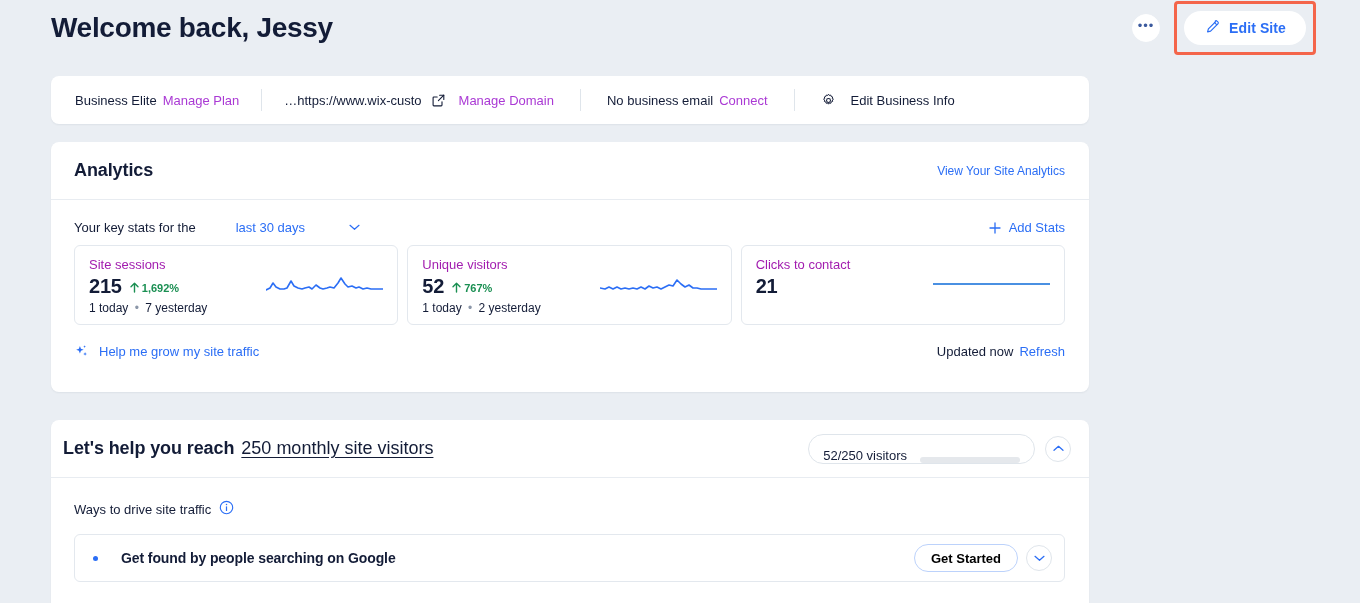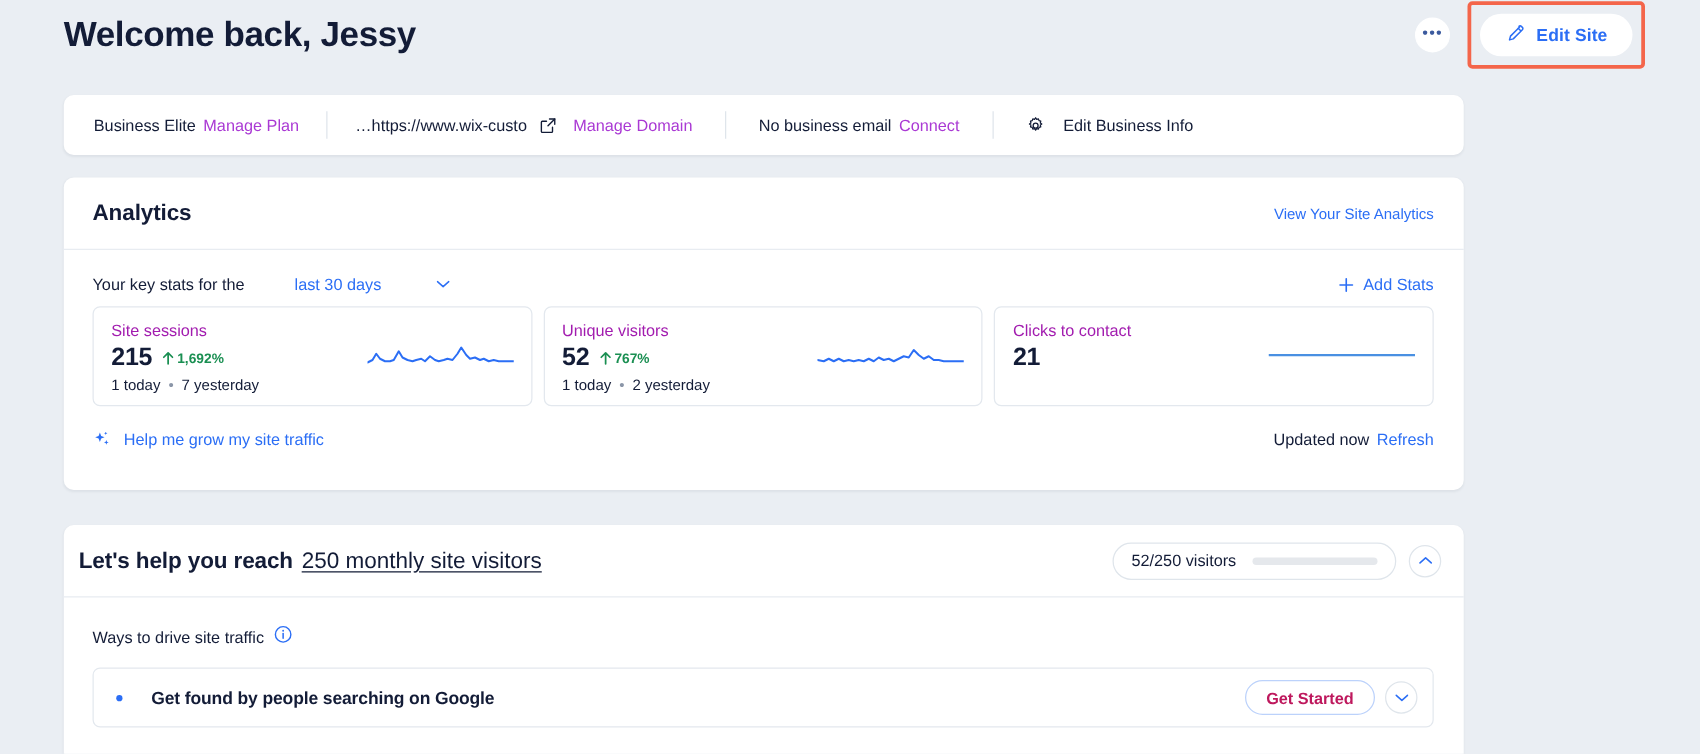--- a/index.html
+++ b/index.html
@@ -82,21 +82,21 @@
     font-size: 14px;
     font-weight: bold;
     color: #2b6ef5;
     letter-spacing: 0.1px;
   }
 
   
   .card {
     position: absolute;
     left: 51px;
-    width: 1120px;
+    width: 1038px;
     background: #ffffff;
     border-radius: 8px;
     box-shadow: 0 1px 2px rgba(19,28,55,0.06);
   }
 
   
   .info-bar {
     top: 76px;
     height: 48px;
     display: flex;
@@ -289,21 +289,21 @@
     cursor: pointer;
   }
   .reach-right {
     margin-left: auto;
     display: flex;
     align-items: center;
     gap: 10px;
   }
   .progress-pill {
     display: flex;
-    align-items: center;
+    align-items: flex-end;
     gap: 13px;
     border: 1px solid #dfe5eb;
     border-radius: 16px;
     height: 30px;
     padding: 0 14px;
     font-size: 13px;
   }
   .progress-track {
     width: 100px;
     height: 6px;
@@ -356,21 +356,21 @@
   }
   .task-actions {
     margin-left: auto;
     display: flex;
     align-items: center;
     gap: 8px;
   }
   .get-started-btn {
     border: 1px solid #bcd2fb;
     background: #fff;
-    color: #be185d;
+    color: #000000;
     border-radius: 15px;
     height: 28px;
     padding: 0 16px;
     font-family: inherit;
     font-size: 13px;
     font-weight: bold;
     cursor: pointer;
   }
   .task-chev {
     width: 26px; height: 26px;

